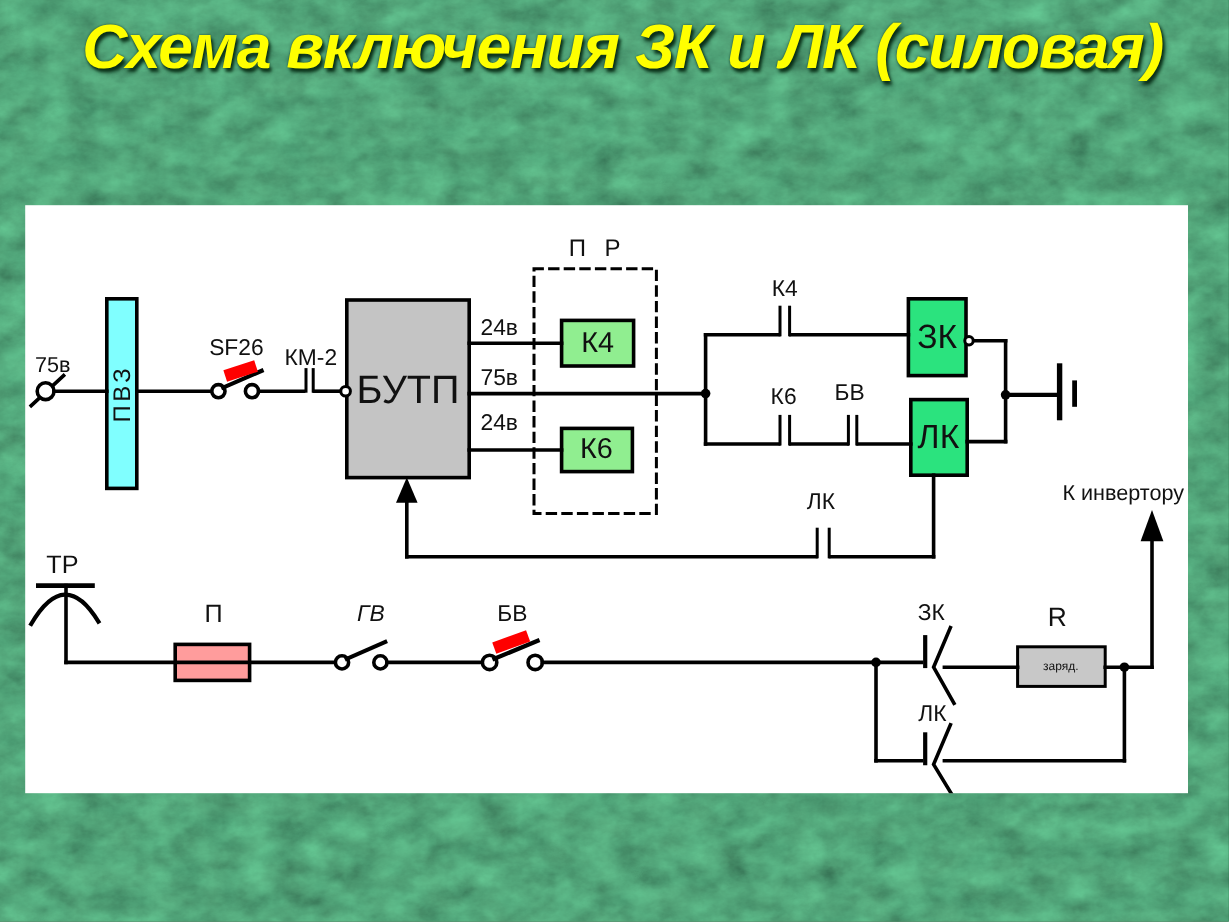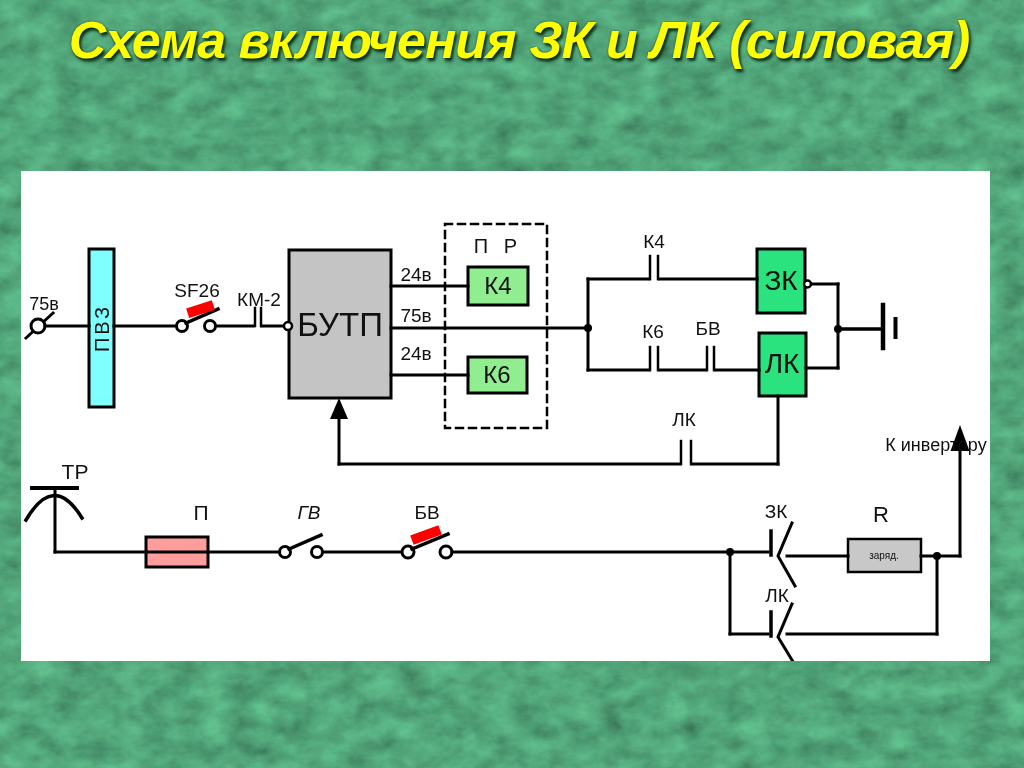--- a/index.html
+++ b/index.html
@@ -20,21 +20,21 @@
   .canvas{
     position:absolute;left:21px;top:171px;width:969px;height:490px;
     background:#ffffff;z-index:1;
   }
   .canvas svg.diagram{position:absolute;left:0;top:0;}
   .lbl{
     position:absolute;color:#111;white-space:nowrap;z-index:3;
     transform:translate(-50%,-50%);line-height:1;
   }
   .fs18{font-size:18px;} .fs19{font-size:19px;} .fs20{font-size:20px;}
-  .fs21{font-size:21px;margin-left:23px;} .fs22{font-size:22px;} .fs24{font-size:24px;}
+  .fs21{font-size:21px;} .fs22{font-size:22px;} .fs24{font-size:24px;}
   .fs28{font-size:28px;} .fs16{font-size:10px;} .fs33{font-size:33px;}
   .rot90{transform:translate(-50%,-50%) rotate(-90deg);letter-spacing:3px;}
   .sp{letter-spacing:5px;}
 </style>
 </head>
 <body>
 
 <svg class="bg-texture" width="1024" height="768">
   <defs>
     <filter id="marble" x="0" y="0" width="100%" height="100%">
@@ -166,30 +166,30 @@
   </svg>
 
   <span class="lbl fs18" style="left:23px;top:133px;">75в</span>
   <span class="lbl fs20 rot90" style="left:81px;top:157px;">ПВЗ</span>
   <span class="lbl fs19" style="left:176px;top:119px;">SF26</span>
   <span class="lbl fs19" style="left:238px;top:128px;">КМ-2</span>
   <span class="lbl fs33" style="left:319px;top:153px;">БУТП</span>
   <span class="lbl fs19" style="left:395px;top:103px;">24в</span>
   <span class="lbl fs19" style="left:395px;top:144px;">75в</span>
   <span class="lbl fs19" style="left:395px;top:182px;">24в</span>
-  <span class="lbl fs20 sp" style="left:477px;top:36px;margin-top:39px;">П Р</span>
+  <span class="lbl fs20 sp" style="left:477px;top:36px;">П Р</span>
   <span class="lbl fs24" style="left:477px;top:115px;">К4</span>
   <span class="lbl fs24" style="left:476px;top:204px;">К6</span>
   <span class="lbl fs19" style="left:633px;top:70px;">К4</span>
   <span class="lbl fs19" style="left:632px;top:160px;">К6</span>
   <span class="lbl fs19" style="left:687px;top:157px;">БВ</span>
   <span class="lbl fs28" style="left:760px;top:110px;">ЗК</span>
   <span class="lbl fs28" style="left:761px;top:193px;">ЛК</span>
   <span class="lbl fs19" style="left:663px;top:248px;">ЛК</span>
-  <span class="lbl fs18" style="left:915px;top:240px;margin-top:34px;">К инвертору</span>
+  <span class="lbl fs18" style="left:915px;top:240px;">К инвертору</span>
   <span class="lbl fs21" style="left:31px;top:300px;">ТР</span>
   <span class="lbl fs21" style="left:157px;top:341px;">П</span>
   <span class="lbl fs19" style="left:288px;top:341px;font-style:italic;">ГВ</span>
   <span class="lbl fs19" style="left:406px;top:341px;">БВ</span>
   <span class="lbl fs19" style="left:755px;top:340px;">ЗК</span>
   <span class="lbl fs22" style="left:860px;top:344px;">R</span>
   <span class="lbl fs16" style="left:863px;top:385px;">заряд.</span>
   <span class="lbl fs19" style="left:756px;top:424px;">ЛК</span>
 </div>
 

